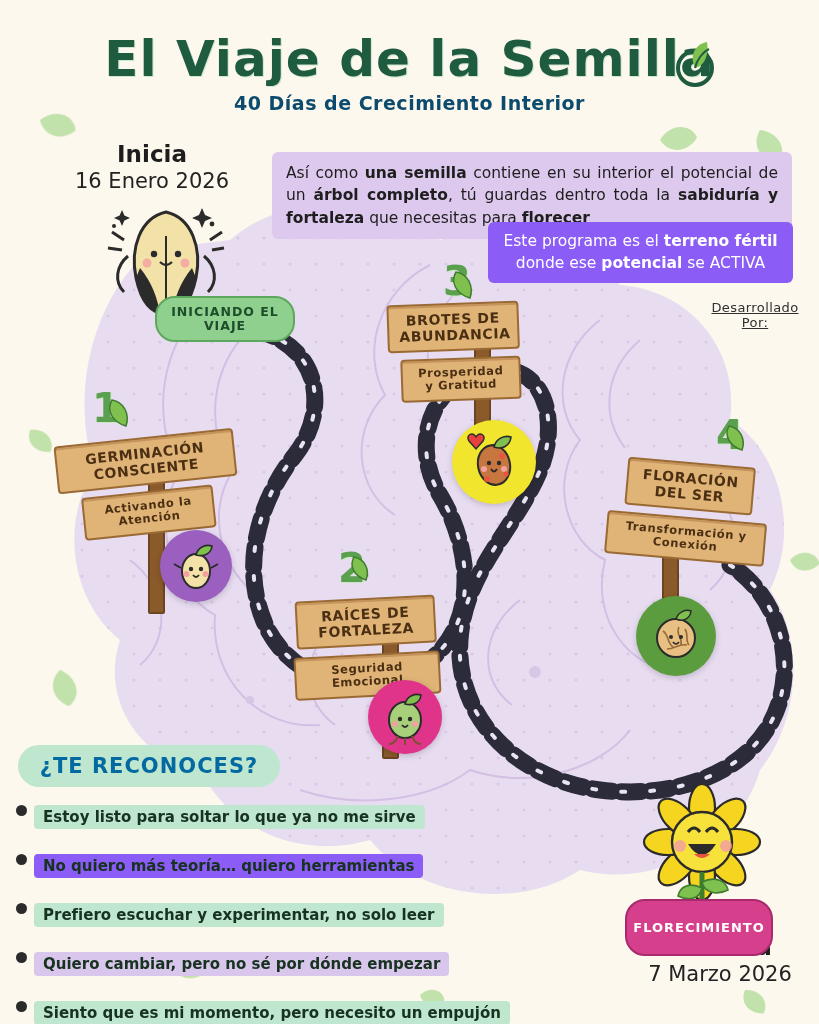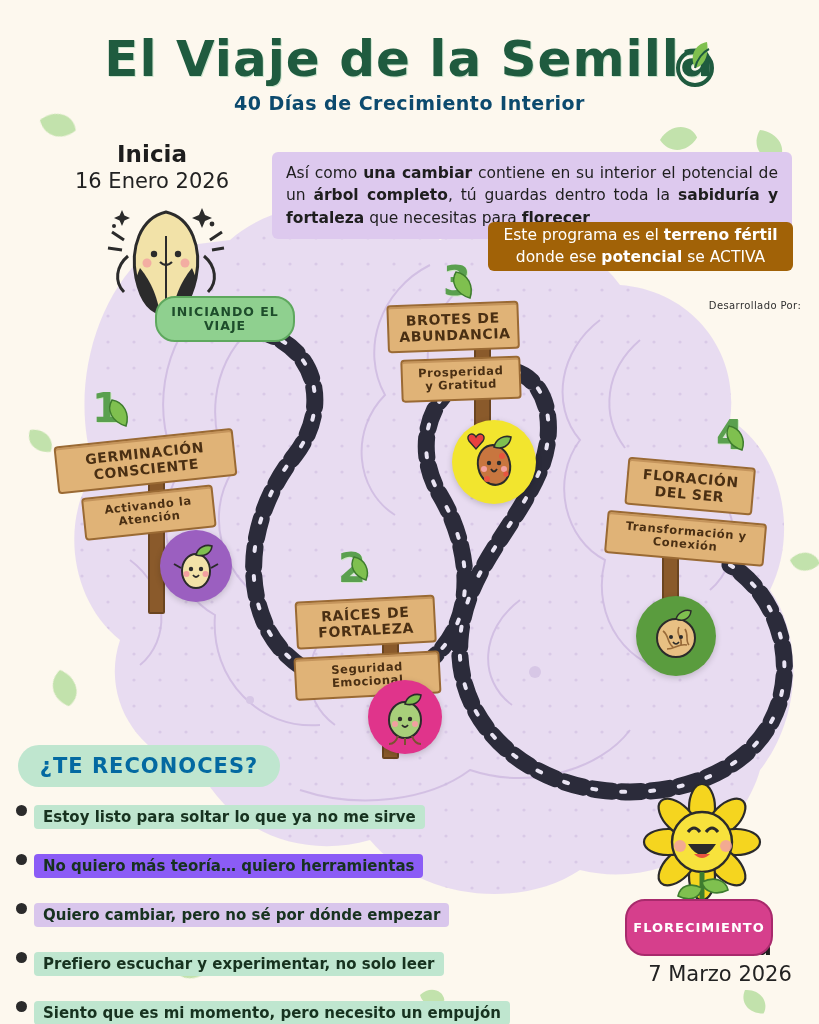--- a/index.html
+++ b/index.html
@@ -36,29 +36,29 @@
   .termina .date{font-size:21px;color:#222;margin-top:2px;}
 
   
   .banner-purple{
     position:absolute;left:272px;top:152px;width:520px;
     background:#ddc9ee;border-radius:6px;padding:10px 14px;box-sizing:border-box;
     color:#1e1e1e;font-size:15.5px;line-height:1.45;text-align:justify;
   }
   .banner-green{
     position:absolute;left:488px;top:222px;width:305px;
-    background:#a16207;border-radius:6px;padding:3px 13px;box-sizing:border-box;
+    background:#8b5cf6;border-radius:6px;padding:9px 13px;box-sizing:border-box;
     color:#fff;font-size:15.5px;line-height:1.4;text-align:center;
   }
   .banner-purple b{font-weight:bold;}
   .banner-green b{font-weight:bold;}
 
   
   .devby{position:absolute;left:700px;top:300px;width:110px;text-align:center;}
-  .devby .lbl{font-size:10px;color:#2f2f2f;letter-spacing:.4px;}
+  .devby .lbl{font-size:13px;color:#2f2f2f;letter-spacing:.4px;text-decoration:underline;}
   .devby .seal{
     margin:3px auto 0;width:58px;height:58px;border-radius:50%;
     background:#f3ece2;border:2px solid #2e2e2e;
     display:flex;align-items:center;justify-content:center;
     font-size:11px;font-weight:bold;color:#222;letter-spacing:1px;
     box-shadow:inset 0 0 0 3px #f3ece2, inset 0 0 0 4px #2e2e2e;
   }
 
   
   .sign{position:absolute;}
@@ -218,21 +218,21 @@
   <div class="inicia">
     <div class="big">Inicia</div>
     <div class="date">16 Enero 2026</div>
   </div>
 
   <div class="termina">
     <div class="big">Termina</div>
     <div class="date">7 Marzo 2026</div>
   </div>
 
-  <div class="banner-purple">Así como <b>una cambiar</b> contiene en su interior el potencial de un <b>árbol completo</b>, tú guardas dentro toda la <b>sabiduría y fortaleza</b> que necesitas para <b>florecer</b></div>
+  <div class="banner-purple">Así como <b>una semilla</b> contiene en su interior el potencial de un <b>árbol completo</b>, tú guardas dentro toda la <b>sabiduría y fortaleza</b> que necesitas para <b>florecer</b></div>
   <div class="banner-green">Este programa es el <b>terreno fértil</b> donde ese <b>potencial</b> se ACTIVA</div>
 
   <div class="devby">
     <div class="lbl">Desarrollado Por:</div>
   </div>
 
   <svg style="position:absolute;left:106px;top:196px;" width="120" height="130" viewBox="0 0 120 130">
     <g stroke="#2b2b2b" stroke-width="3" fill="none">
       <path d="M18 44 L6 36 M16 54 L2 52 M104 44 L116 36 M106 54 L118 52"></path>
       <path d="M22 60 C10 70 8 86 18 96"></path>
@@ -398,25 +398,25 @@
     <div class="recon-item">
       <span class="dot"></span>
       <span class="txt" style="background: rgb(191, 230, 207);">Estoy listo para soltar lo que ya no me sirve</span>
     </div>
     <div class="recon-item">
       <span class="dot"></span>
       <span class="txt" style="background: #8b5cf6;">No quiero más teoría… quiero herramientas</span>
     </div>
     <div class="recon-item">
       <span class="dot"></span>
-      <span class="txt" style="background: rgb(217, 198, 236);">Quiero cambiar, pero no sé por dónde empezar</span>
+      <span class="txt" style="background: rgb(191, 230, 207);">Prefiero escuchar y experimentar, no solo leer</span>
     </div>
     <div class="recon-item">
       <span class="dot"></span>
-      <span class="txt" style="background: rgb(191, 230, 207);">Prefiero escuchar y experimentar, no solo leer</span>
+      <span class="txt" style="background: rgb(217, 198, 236);">Quiero cambiar, pero no sé por dónde empezar</span>
     </div>
     <div class="recon-item">
       <span class="dot"></span>
       <span class="txt" style="background: rgb(191, 230, 207);">Siento que es mi momento, pero necesito un empujón</span>
     </div>
   </div>
 
 </div>
 
 </body></html>

